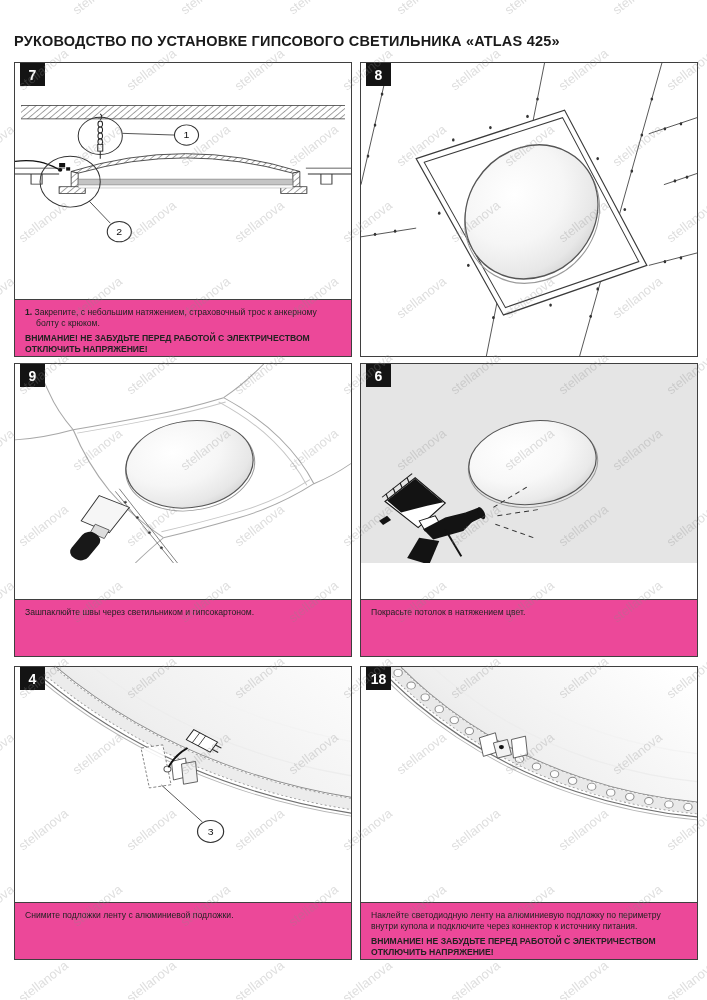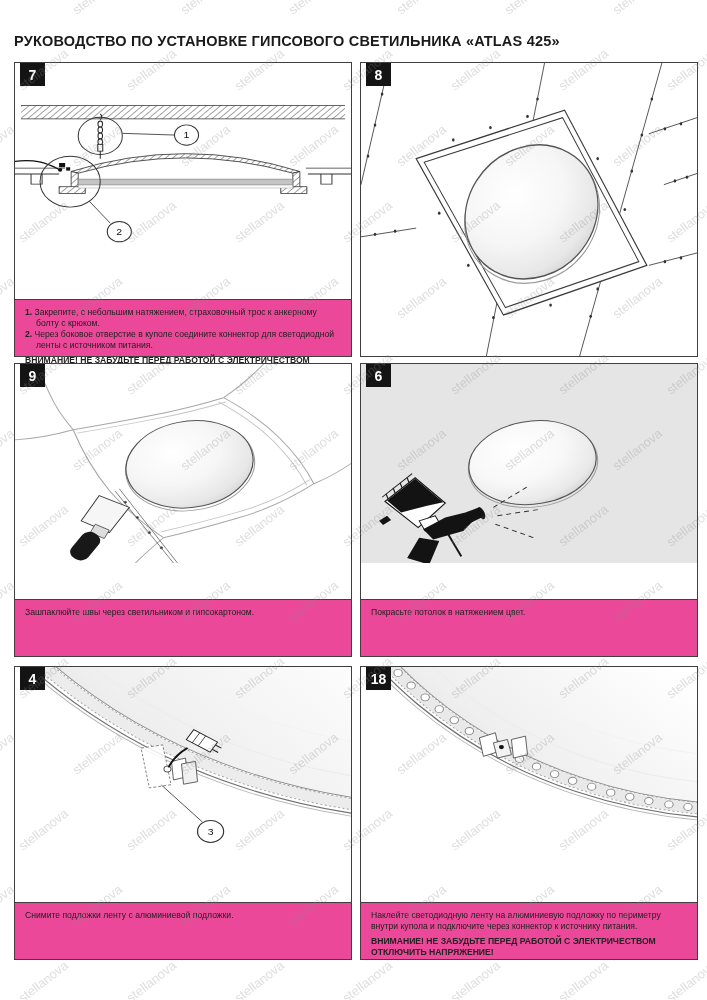--- a/index.html
+++ b/index.html
@@ -87,21 +87,20 @@
         </g>
         <g>
           <line x1="74" y1="163" x2="95" y2="189" stroke="#333" stroke-width=".9"></line>
           <circle cx="104" cy="199" r="12" fill="#fff" stroke="#333" stroke-width="1.1"></circle>
           <text x="104" y="202.8" font-size="10.5" text-anchor="middle" fill="#111">2</text>
         </g>
       </svg>
     </div>
     <div class="caption">
       <div class="cap-li"><b>1.</b> <span>Закрепите, с небольшим натяжением, страховочный трос к анкерному болту с крюком.</span></div>
-      <div class="cap-li"><b>2.</b> <span>Через боковое отверстие в куполе соедините коннектор для светодиодной ленты с источником питания.</span></div>
       <div class="cap-warning">ВНИМАНИЕ! НЕ ЗАБУДЬТЕ ПЕРЕД РАБОТОЙ С ЭЛЕКТРИЧЕСТВОМ ОТКЛЮЧИТЬ НАПРЯЖЕНИЕ!</div>
     </div>
   </div>
 
   <div class="panel p-r1 p-c2">
     <div class="badge">8</div>
     <div class="illus">
       <svg viewBox="0 0 335 236" preserveAspectRatio="none">
         <defs>
           <radialGradient id="dg8" cx="0.4" cy="0.33" r="0.75">

